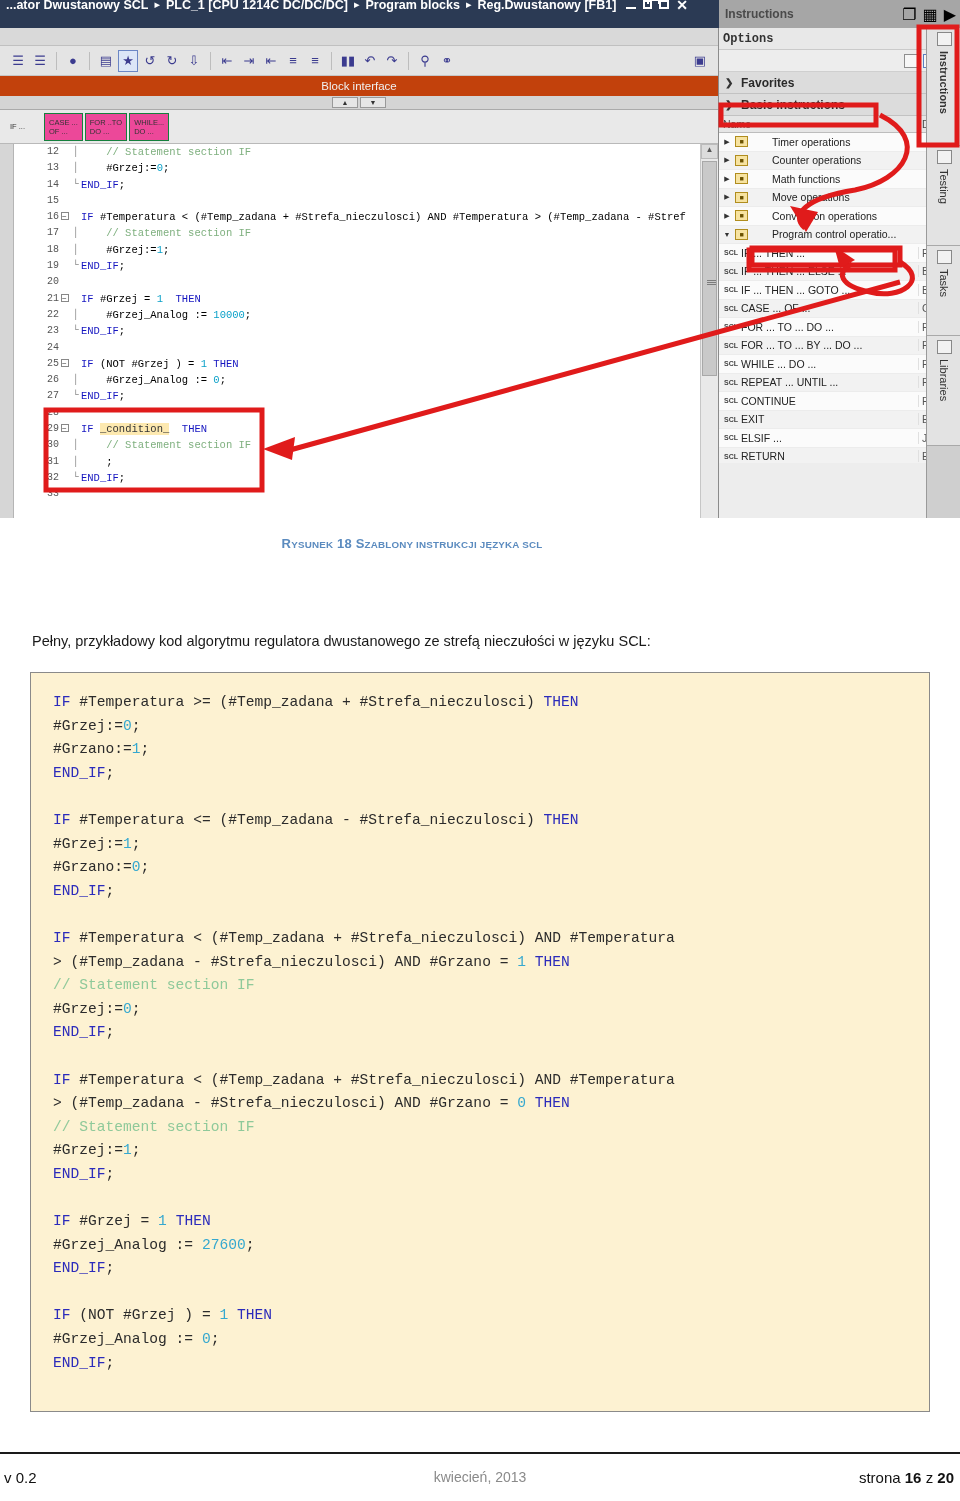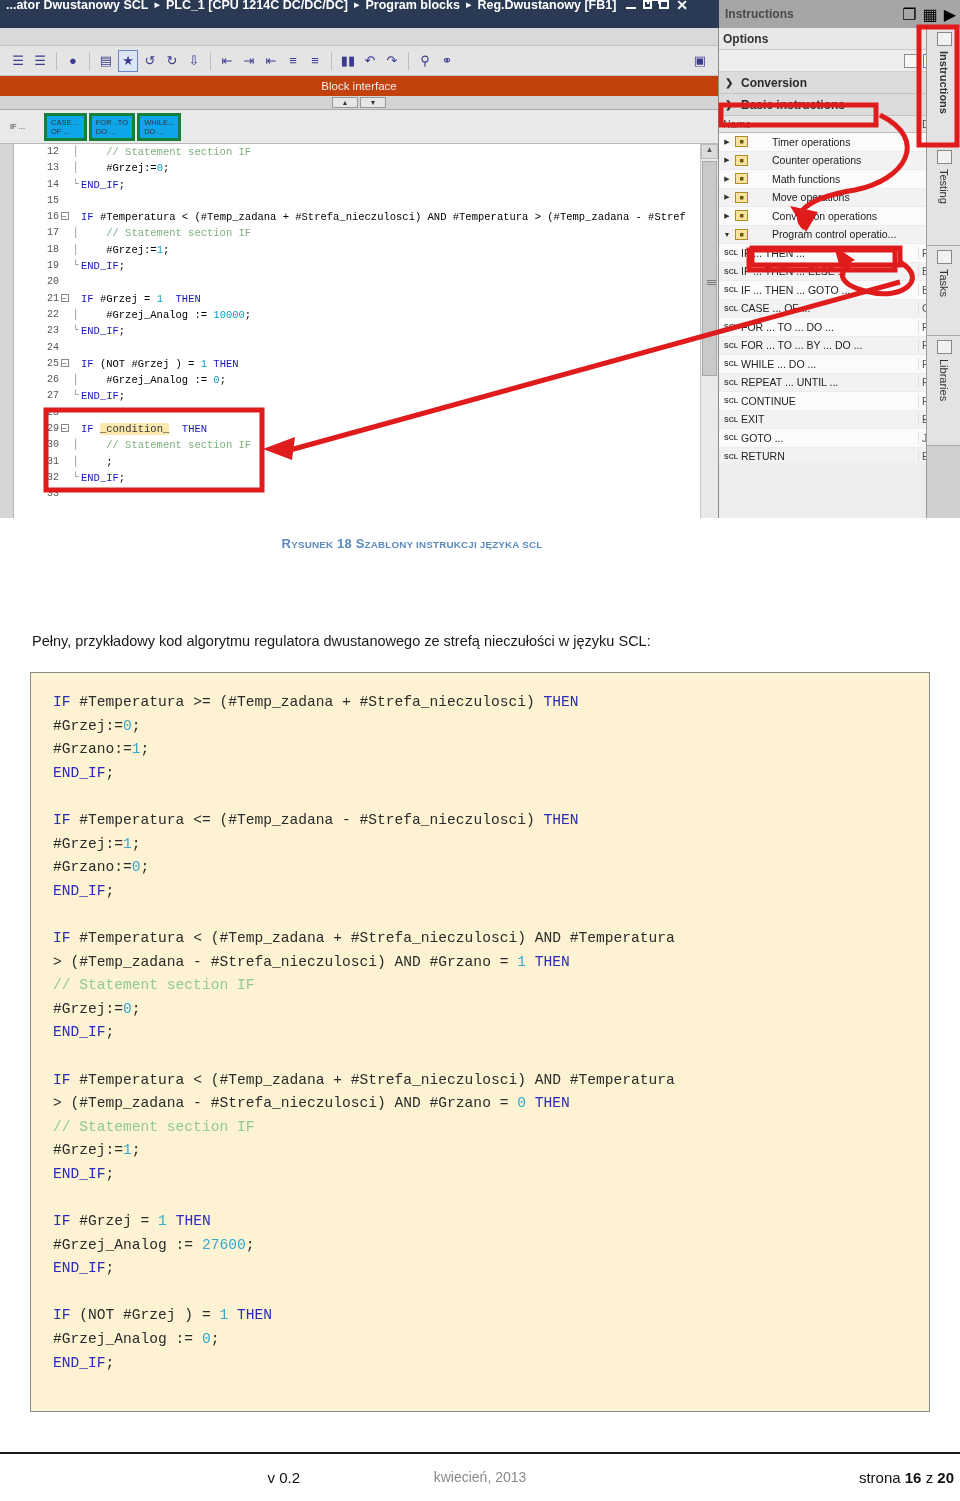--- a/index.html
+++ b/index.html
@@ -78,21 +78,21 @@
   }
   .bi-updown .arr { font-size:7px; color:#333; border:1px solid #999; background:#e6e6e6;
      width:26px; height:11px; display:flex; align-items:center; justify-content:center;}
 
   .template-bar {
     position:absolute; left:0; top:110px; width:718px; height:34px;
     background:#e9e9e9; display:flex; align-items:center; padding-left:6px; gap:2px;
     border-bottom:1px solid #b9b9b9;
   }
   .tpl {
-    height:28px; min-width:36px; padding:0 4px; background:#0ea5e9; border:3px solid #15803d;
+    height:28px; min-width:36px; padding:0 4px; background:#ec4899; border:1px solid #15803d;
     font-family:"Liberation Sans", sans-serif; font-size:7.5px; color:#333;
     display:flex; flex-direction:column; justify-content:center; line-height:1.2;
   }
   .tpl.first { border:none; background:transparent; }
 
   
   .editor {
     position:absolute; left:0; top:144px; width:700px; height:374px;
     background:#ffffff; overflow:hidden;
   }
@@ -113,21 +113,21 @@
   .cmt { color:#7fb07f; }
   .num { color:#0aa0c8; }
   .ph { background:#fde9b0; color:#333; }
 
   
   .instrpanel {
     position:absolute; left:718px; top:28px; width:242px; height:490px;
     background:#ededed; border-left:1px solid #8b8b8b;
   }
   .ip-opts { height:22px; background:#e8e8e8; display:flex; align-items:center; padding:0 4px; border-bottom:1px solid #cacaca;}
-  .ip-opts .t { font-size:12px; font-weight:bold; color:#333; }
+  .ip-opts .t { font-size:12px; font-weight:bold; color:#333;font-family:Liberation Mono, monospace; }
   .ip-toolrow { height:22px; background:#ededed; display:flex; align-items:center; justify-content:flex-end; gap:4px; padding-right:22px; border-bottom:1px solid #cfcfcf;}
   .mini { width:15px; height:14px; border:1px solid #8e8e8e; background:#f7f7f7; display:inline-block;}
   .mini.sel { border:1px solid #5b7fc0; }
   .ip-sect {
     height:22px; display:flex; align-items:center; gap:7px; padding-left:6px;
     background:#dcdcdc; border-bottom:1px solid #c2c2c2;
     font-size:12px; font-weight:bold; color:#2a2a2a;
   }
   .chev { font-size:10px; color:#333; width:9px;}
   .ip-colhead {
@@ -203,21 +203,21 @@
   .codebox .num { color:#35a8cf; }
   .codebox .cmt { color:#8fc99a; }
 
   .footer-rule {
     position:absolute; left:0; top:1452px; width:960px; height:2px; background:#1a1a1a;
   }
   .footer {
     position:absolute; left:0; top:1460px; width:960px; height:34px;
     display:flex; align-items:center;
   }
-  .footer .fv { width:300px; padding-left:4px; font-size:15px; color:#111;text-align:right; }
+  .footer .fv { width:300px; padding-left:4px; font-size:15px; color:#111; }
   .footer .fc { flex:1 1 auto; text-align:center; font-size:14px; color:#8a8a8a; }
   .footer .fp { width:300px; text-align:right; padding-right:6px; font-size:15px; color:#111; }
   .footer .fp b { font-weight:bold; }
 </style>
 </head>
 <body>
 
 <div id="screenshot">
 
   <div class="titlebar">
@@ -318,21 +318,21 @@
   <div class="instrpanel">
     <div class="ip-opts">
       <span class="t">Options</span>
     </div>
     <div class="ip-toolrow">
       <span class="mini"></span>
       <span class="mini sel"></span>
     </div>
     <div class="ip-sect">
       <span class="chev">❯</span>
-      <span>Conversion</span>
+      <span>Favorites</span>
     </div>
     <div class="ip-sect">
       <span class="chev">❯</span>
       <span>Basic instructions</span>
     </div>
     <div class="ip-colhead">
       <span class="c1">Name</span>
       <span class="c2">Des</span>
     </div>
     <div class="ip-list" id="instr-list">
@@ -417,21 +417,21 @@
           <span class="nm">CONTINUE</span>
           <span class="ds">Rec</span>
         </div>
         <div class="irow alt">
           <span class="sclbadge">SCL</span>
           <span class="nm">EXIT</span>
           <span class="ds">Exit</span>
         </div>
         <div class="irow">
           <span class="sclbadge">SCL</span>
-          <span class="nm">GOTO ...</span>
+          <span class="nm">ELSIF ...</span>
           <span class="ds">Jum</span>
         </div>
         <div class="irow alt">
           <span class="sclbadge">SCL</span>
           <span class="nm">RETURN</span>
           <span class="ds">Exit</span>
         </div>
       </div>
   </div>
 

